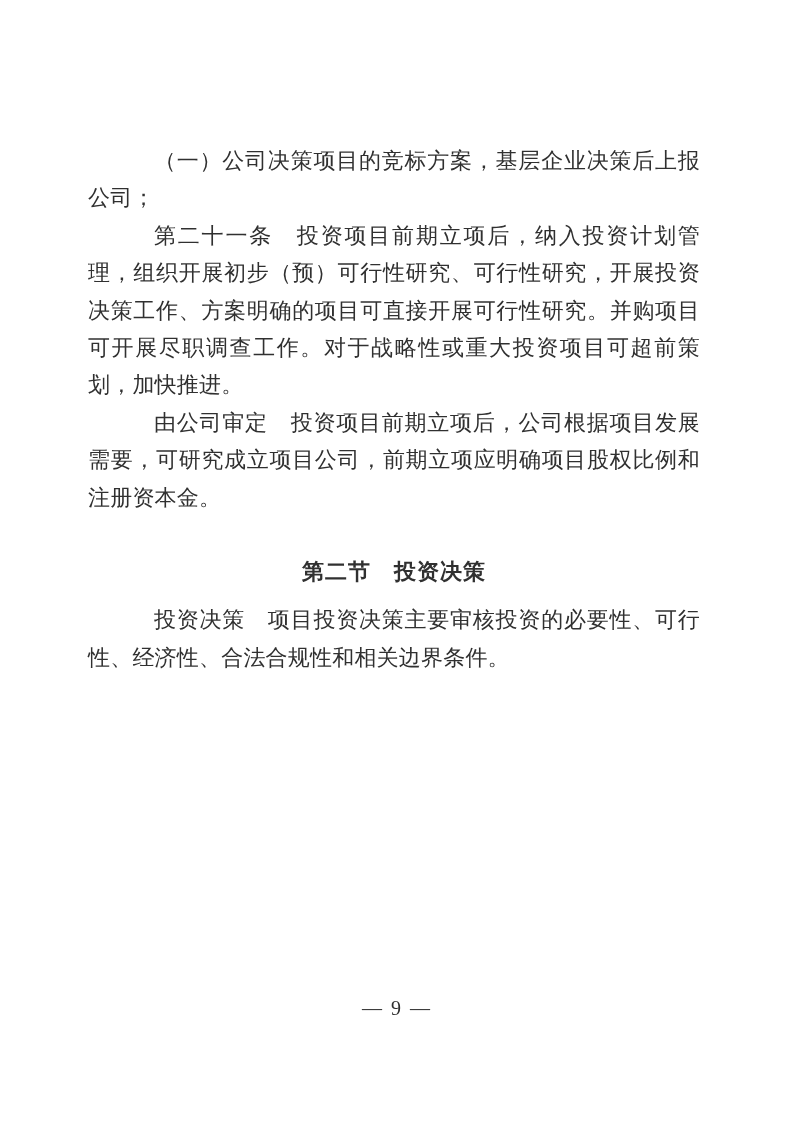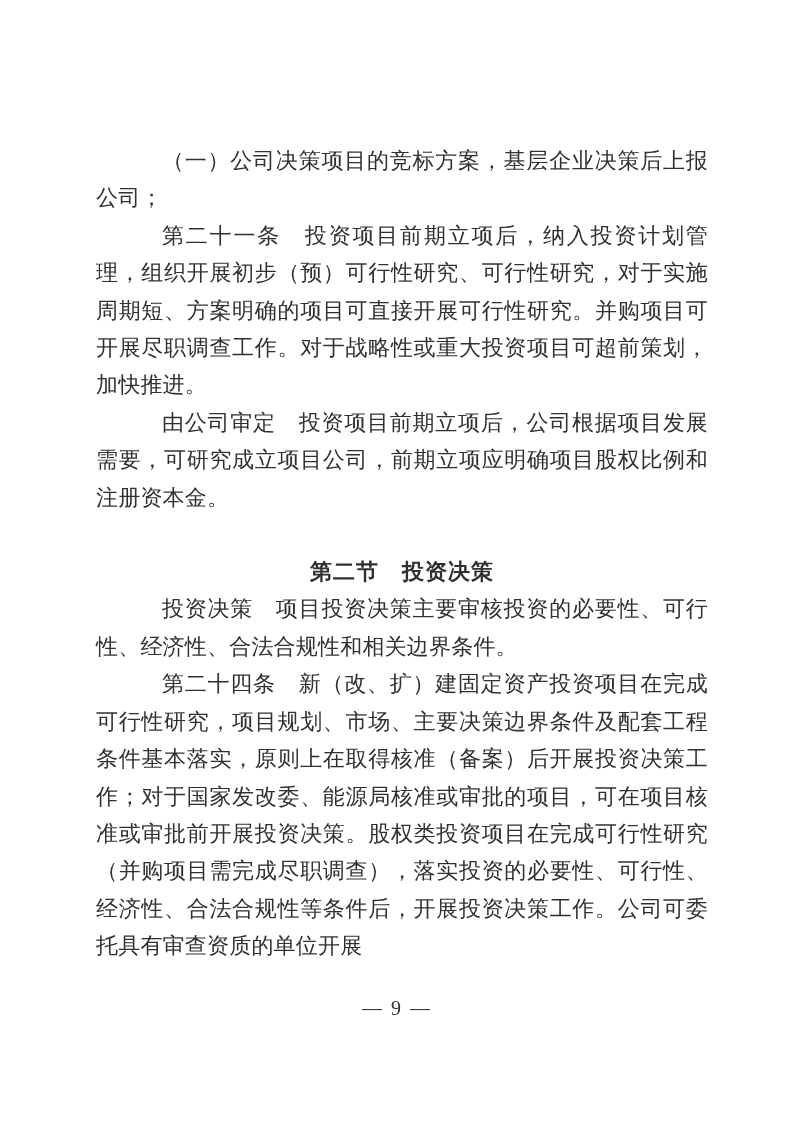--- a/index.html
+++ b/index.html
@@ -11,39 +11,39 @@
     position: relative;
     width: 794px;
     height: 1123px;
     background: #ffffff;
     overflow: hidden;
     font-family: "Liberation Serif", "DejaVu Serif", serif;
     color: #303030;
   }
   .content {
     position: absolute;
-    left: 96px;
+    left: 88px;
     top: 142px;
     width: 612px;
   }
   .para {
     margin: 0;
     font-size: 22px;
     line-height: 37.4px;
     text-align: justify;
     text-justify: inter-character;
     text-indent: 66px;
     letter-spacing: 0.2px;
     word-break: break-all;
   }
   .para .term {
     font-weight: normal;
   }
   .section-heading {
-    margin: 37px 0 0 0;
+    margin: 37px 0 11px 0;
     font-size: 22px;
     line-height: 37.4px;
     font-weight: bold;
     text-align: center;
     text-indent: 0;
     letter-spacing: 1px;
   }
   .footer {
     position: absolute;
     left: 0;
@@ -57,26 +57,25 @@
 </style>
 </head>
 <body>
 
 <div class="page">
   <div class="content">
 
     <p class="para"><span>（一）公司决策项目的竞标方案，基层企业决策后上报公司；</span></p>
 
 
-    <p class="para"><span class="term">第二十一条</span><span>　投资项目前期立项后，纳入投资计划管理，组织开展初步（预）可行性研究、可行性研究，对于实施周期短、方案明确的项目可直接开展可行性研究。并购项目可开展尽职调查工作。对于战略性或重大投资项目可超前策划，加快推进。</span></p>
+    <p class="para"><span class="term">第二十一条</span><span>　投资项目前期立项后，纳入投资计划管理，组织开展初步（预）可行性研究、可行性研究，开展投资决策工作、方案明确的项目可直接开展可行性研究。并购项目可开展尽职调查工作。对于战略性或重大投资项目可超前策划，加快推进。</span></p>
 
     <p class="para"><span class="term">由公司审定</span><span>　投资项目前期立项后，公司根据项目发展需要，可研究成立项目公司，前期立项应明确项目股权比例和注册资本金。</span></p>
 
     <h2 class="section-heading">第二节　投资决策</h2>
 
     <p class="para"><span class="term">投资决策</span><span>　项目投资决策主要审核投资的必要性、可行性、经济性、合法合规性和相关边界条件。</span></p>
 
-    <p class="para"><span class="term">第二十四条</span><span>　新（改、扩）建固定资产投资项目在完成可行性研究，项目规划、市场、主要决策边界条件及配套工程条件基本落实，原则上在取得核准（备案）后开展投资决策工作；对于国家发改委、能源局核准或审批的项目，可在项目核准或审批前开展投资决策。股权类投资项目在完成可行性研究（并购项目需完成尽职调查），落实投资的必要性、可行性、经济性、合法合规性等条件后，开展投资决策工作。公司可委托具有审查资质的单位开展</span></p>
 
   </div>
 
   <div class="footer">— 9 —</div>
 </div>
 
 </body></html>

